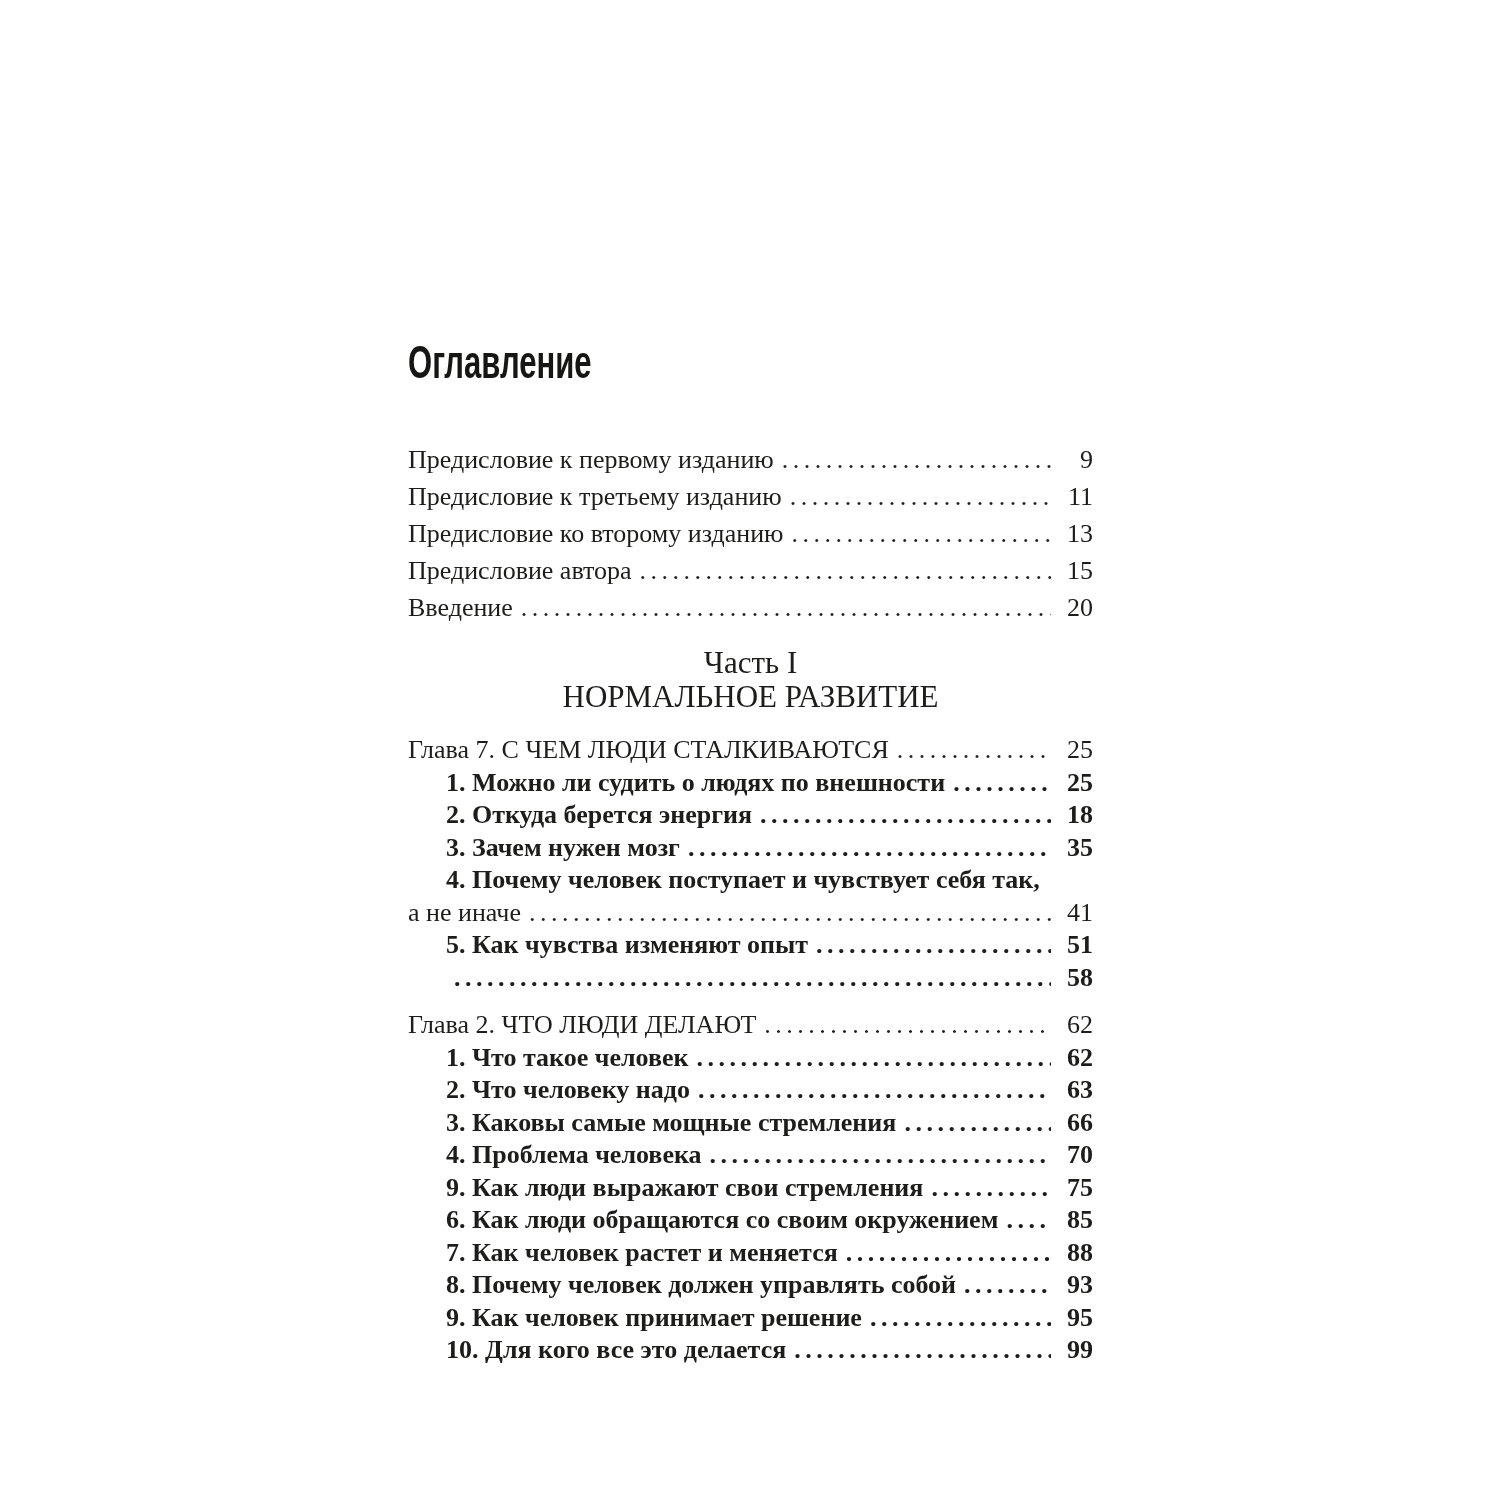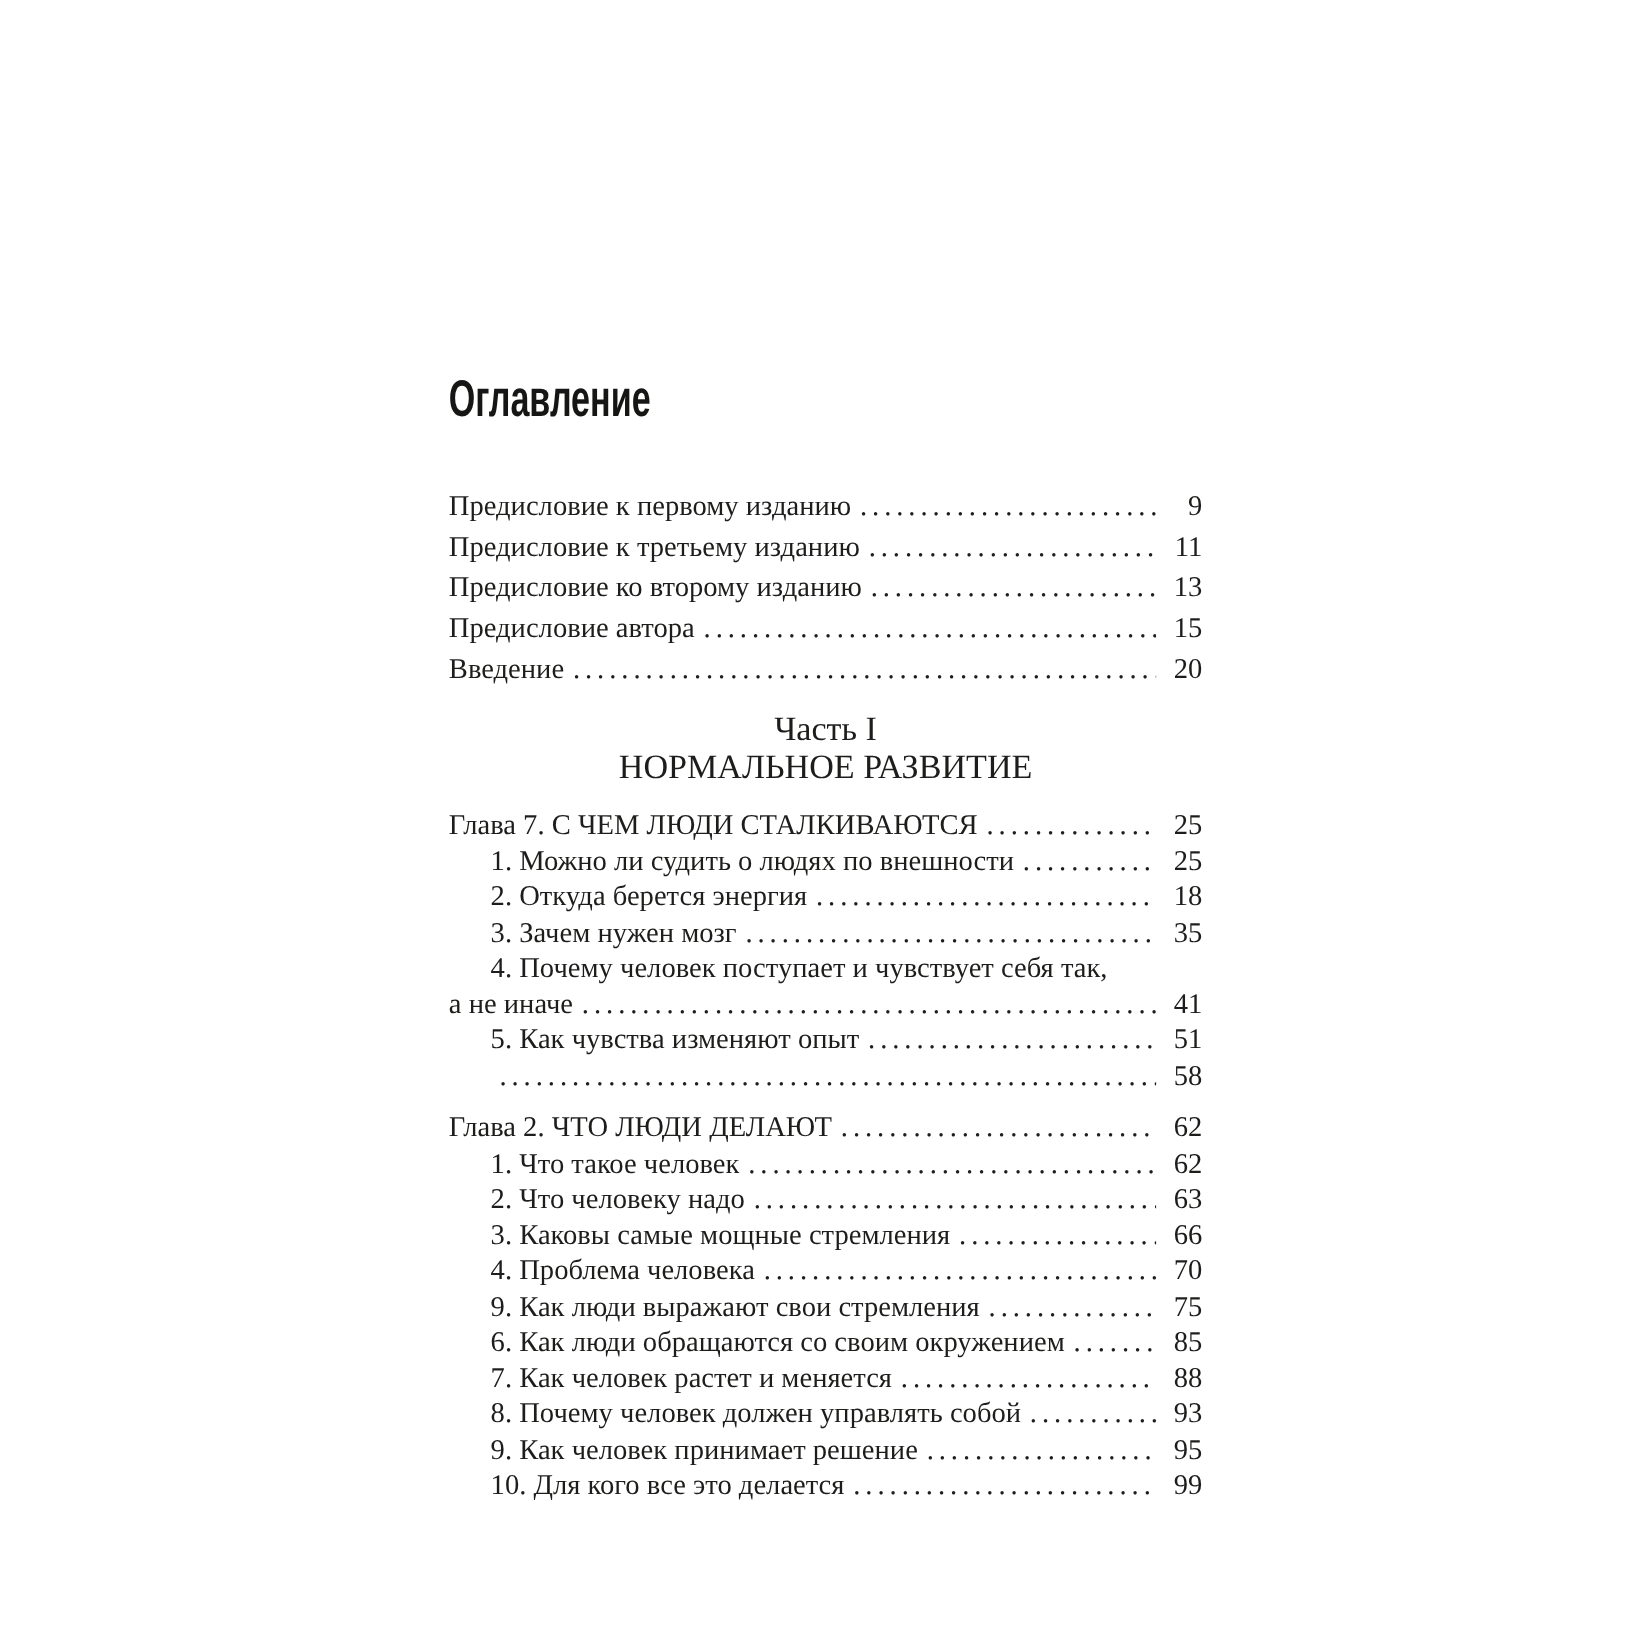--- a/index.html
+++ b/index.html
@@ -41,21 +41,21 @@
     align-items: flex-end;
     font-size: 26px;
     line-height: 32.5px;
   }
   .front-matter .toc-row { line-height: 37px; }
   .front-matter { margin-bottom: 20px; }
   .toc-text {
     white-space: nowrap;
     flex: 0 0 auto;
   }
-  .toc-row.sub { padding-left: 38px; }
+  .toc-row.sub { padding-left: 38px; font-weight: bold; }
   .leader {
     flex: 1 1 auto;
     overflow: hidden;
     white-space: nowrap;
     letter-spacing: 4.5px;
     padding: 0 6px 0 8px;
     min-width: 14px;
     color: #1d1d1b;
   }
   .page-num {

